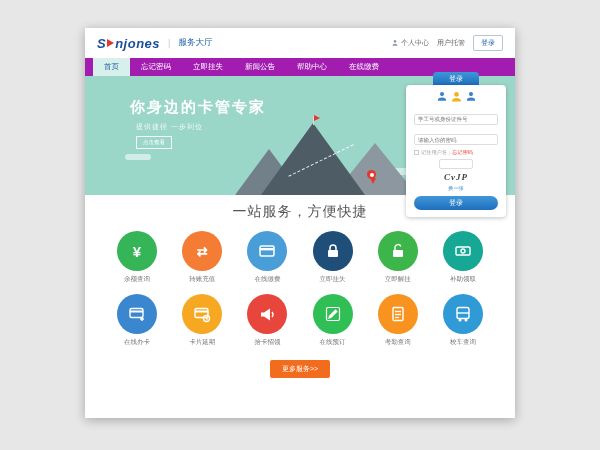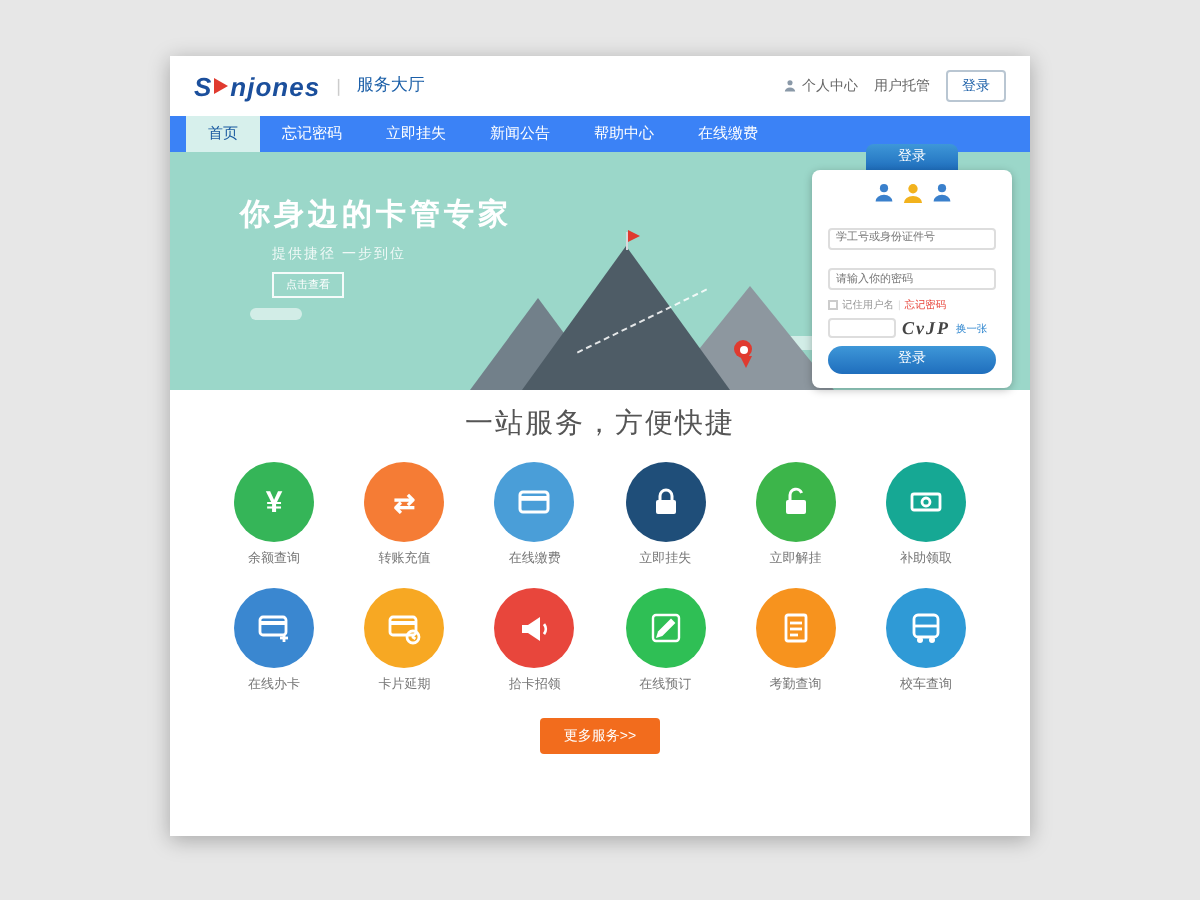--- a/index.html
+++ b/index.html
@@ -12,27 +12,27 @@
   .hdr { height:30px; display:flex; align-items:center; padding:0 12px; background:#fff; }
   .logo { display:flex; align-items:center; font-weight:bold; font-style:italic; font-size:13px; color:#1b4f9c; letter-spacing:.5px; }
   .logo .arrow { width:0; height:0; border-top:4px solid transparent; border-bottom:4px solid transparent; border-left:7px solid #e03a2f; margin:0 1px; font-style:normal; }
   .hdr .div { color:#ccc; font-size:9px; margin:0 8px; }
   .hdr .prod { color:#1b5fa8; font-size:8.5px; }
   .hdr-right { margin-left:auto; display:flex; align-items:center; gap:8px; font-size:7px; color:#666; }
   .hdr-right .lk { cursor:pointer; display:flex; align-items:center; gap:2px; }
   .btn-login-sm { border:1px solid #b9c6d2; border-radius:2px; padding:2px 7px; color:#1b5fa8; font-size:7px; cursor:pointer; background:#fff; }
 
   
-  .nav { height:18px; background:#3b82f6; display:flex; padding-left:8px; }
+  .nav { height:18px; background:#a21caf; display:flex; padding-left:8px; }
   .nav-item { padding:0 11px; line-height:18px; font-size:7.5px; color:#fff; cursor:pointer; }
   .nav-item.active { background:#d7f0ec; color:#1a5aa0; }
 
   
   .banner { position:relative; height:119px; background:#9bd7c9; overflow:hidden; }
-  .b-title { position:absolute; left:35px; top:22px; color:#fff; font-size:15px; font-weight:bold; letter-spacing:2px; }
+  .b-title { position:absolute; left:45px; top:22px; color:#fff; font-size:15px; font-weight:bold; letter-spacing:2px; }
   .b-sub { position:absolute; left:51px; top:46px; color:rgba(255,255,255,.85); font-size:7px; letter-spacing:1px; }
   .b-cta { position:absolute; left:51px; top:60px; border:1px solid rgba(255,255,255,.9); color:#fff; font-size:5.5px; padding:2px 6px; cursor:pointer; }
   .cloud { position:absolute; background:rgba(255,255,255,.55); border-radius:6px; }
   .mtn { position:absolute; bottom:0; width:0; height:0; }
   .m1 { left:150px; border-left:34px solid transparent; border-right:34px solid transparent; border-bottom:46px solid #72808a; }
   .m2 { left:176px; border-left:52px solid transparent; border-right:52px solid transparent; border-bottom:72px solid #4e5c66; }
   .m3 { left:248px; border-left:42px solid transparent; border-right:42px solid transparent; border-bottom:52px solid #8d979f; }
   .flag-pole { position:absolute; left:228px; bottom:70px; width:1px; height:9px; background:#d7dadc; }
   .flag { position:absolute; left:229px; bottom:74px; width:0; height:0; border-top:3px solid transparent; border-bottom:3px solid transparent; border-left:6px solid #e03a2f; }
   .route { position:absolute; left:200px; bottom:34px; width:72px; border-top:1px dashed rgba(255,255,255,.85); transform:rotate(-26deg); }
@@ -43,21 +43,21 @@
   
   .login { position:absolute; top:44px; right:9px; width:100px; z-index:6; }
   .login-tab { width:46px; height:13px; margin:0 auto; background:linear-gradient(#3e97d8,#1f6ebd); border-radius:4px 4px 0 0; color:#fff; font-size:7px; text-align:center; line-height:13px; cursor:pointer; }
   .login-body { background:#fff; border-radius:4px; box-shadow:0 1px 4px rgba(0,0,0,.25); padding:4px 8px 7px; }
   .people { display:flex; justify-content:center; gap:2px; margin:1px 0 3px; }
   .login input[type=text], .login input[type=password] { width:100%; height:11px; border:1px solid #ddd; border-radius:2px; font-size:5.5px; padding:0 3px; color:#888; margin-bottom:3px; font-family:"Liberation Sans",sans-serif; }
   .remember { display:flex; align-items:center; font-size:5.2px; color:#999; gap:2px; margin:1px 0 3px; }
   .remember .cb { width:5px; height:5px; border:1px solid #ccc; background:#fff; cursor:pointer; }
   .remember .forgot { color:#e8463c; cursor:pointer; }
   .remember .sep { color:#ddd; }
-  .cap-row { display:flex; align-items:center; gap:3px; margin-bottom:4px; }
+  .cap-row { display:flex; align-items:center; gap:3px; margin-bottom:4px;flex-direction:column; }
   .cap-row input { width:34px !important; height:10px !important; margin:0 !important; }
   .cap-text { font-family:"Liberation Serif", serif; font-style:italic; font-weight:bold; font-size:9px; color:#444; letter-spacing:1px; }
   .cap-refresh { font-size:5.2px; color:#2f86cf; cursor:pointer; }
   .btn-login { height:14px; background:linear-gradient(#3e97d8,#1f6ebd); border-radius:7px; color:#fff; font-size:7px; text-align:center; line-height:14px; cursor:pointer; }
 
   
   .svc { padding-top:8px; background:#fff; }
   .sec-title { text-align:center; font-size:14px; color:#555; letter-spacing:1px; }
   .svc-row { display:flex; justify-content:space-between; padding:0 26px; margin-top:10px; }
   .svc-item { width:52px; display:flex; flex-direction:column; align-items:center; cursor:pointer; }

